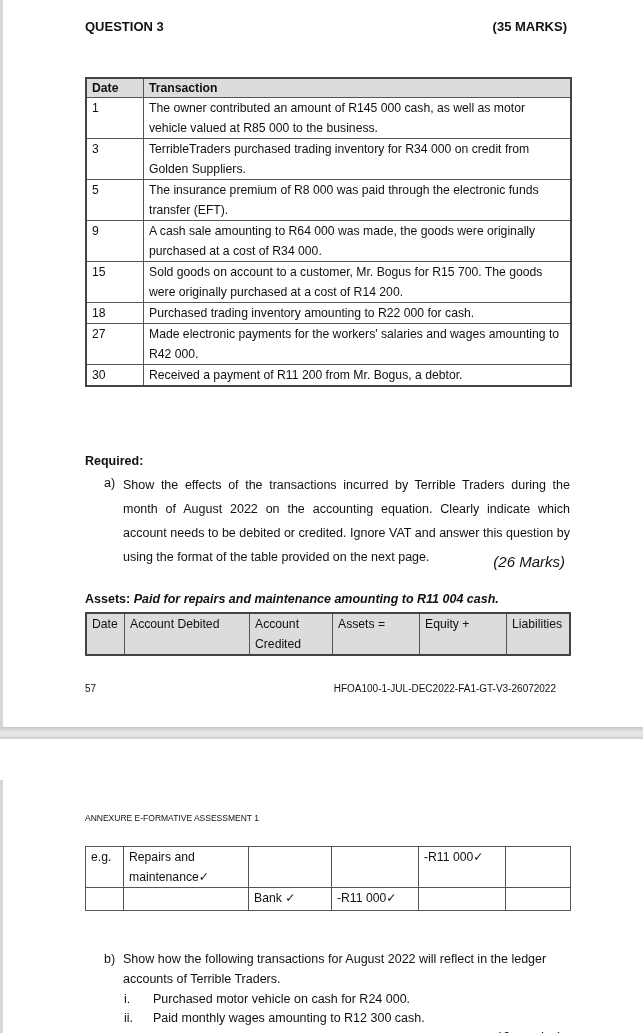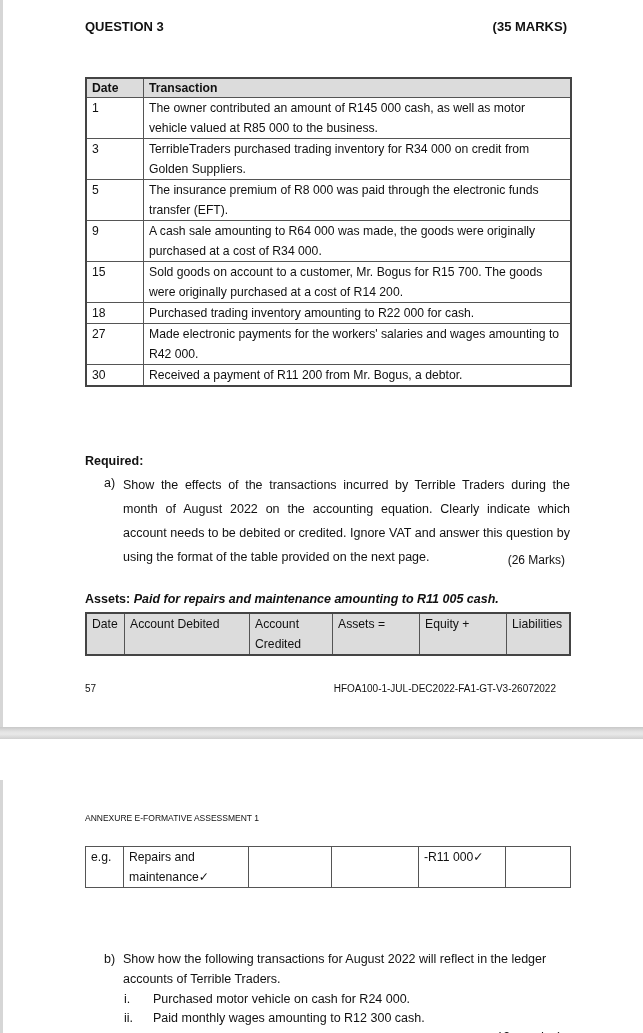--- a/index.html
+++ b/index.html
@@ -31,21 +31,21 @@
     line-height:20px; text-align:left; font-weight:normal;
   }
   table.grid th { background:#dcdcdc; }
   #txn-table { left:82px; top:77px; width:487px; border:2px solid #444; }
   #txn-table th { font-weight:bold; height:18px; line-height:18px; }
   #txn-table td.date { width:46px; }
 
   .required { left:82px; top:454px; font-weight:bold; font-size:12.5px; }
   .req-a-label { left:101px; top:473px; font-size:12.5px; line-height:20px; }
   .req-a { left:120px; top:473px; width:447px; font-size:12.5px; line-height:24px; text-align:justify; }
-  .req-a-marks { right:78px; top:553px; font-size:12px; }
+  .req-a-marks { right:78px; top:553px; font-size:15px;font-style:italic; }
 
   .example { left:82px; top:592px; font-size:12.5px; font-weight:bold; }
   .example i { font-style:italic; }
   #example-table { left:82px; top:612px; width:486px; border:2px solid #444; }
   #example-table th { height:38px; }
 
   .page-num { left:82px; top:683px; font-size:10px; }
   .doc-code { right:87px; top:683px; font-size:10px; }
 
   .annex { left:82px; top:772px; font-size:8.5px; }
@@ -110,21 +110,21 @@
     </tbody>
   </table>
 
   <div class="abs required">Required:</div>
   <div class="abs req-a-label">a)</div>
   <div class="abs req-a">Show the effects of the transactions incurred by Terrible Traders during the month of August 2022 on the accounting equation. Clearly indicate which account needs to be debited or credited. Ignore VAT and answer this question by using the format of the table provided on the next page.</div>
   <div class="abs req-a-marks">(26 Marks)</div>
 
   <div class="abs example">
     <span>Assets:</span>
-    <i>Paid for repairs and maintenance amounting to R11 005 cash.</i>
+    <i>Paid for repairs and maintenance amounting to R11 004 cash.</i>
   </div>
   <table class="grid" id="example-table">
     <tbody>
         <tr>
       <th style="width:27px">Date</th>
       <th style="width:114px">Account Debited</th>
       <th style="width:72px">Account Credited</th>
       <th style="width:76px">Assets =</th>
       <th style="width:76px">Equity +</th>
       <th>Liabilities</th>
@@ -144,20 +144,28 @@
   <table class="grid" id="annex-table" style="top:66px">
     <tbody>
         <tr>
       <td style="width:27px">e.g.</td>
       <td style="width:114px">Repairs and maintenance✓</td>
       <td style="width:72px"></td>
       <td style="width:76px"></td>
       <td style="width:76px">-R11 000✓</td>
       <td></td>
     </tr>
+    <tr class="r2">
+      <td></td>
+      <td></td>
+      <td>Bank ✓</td>
+      <td>-R11 000✓</td>
+      <td></td>
+      <td></td>
+    </tr>
   </tbody>
     </table>
 
   <div class="abs req-b-label" style="top:169px">b)</div>
   <div class="abs req-b" style="top:169px">Show how the following transactions for August 2022 will reflect in the ledger accounts of Terrible Traders.</div>
 
   <div class="abs sub" style="top:209px;left:0;width:643px">
     <span class="sub-num">i.</span>
     <span class="sub-text">Purchased motor vehicle  on cash for R24 000.</span>
   </div>

